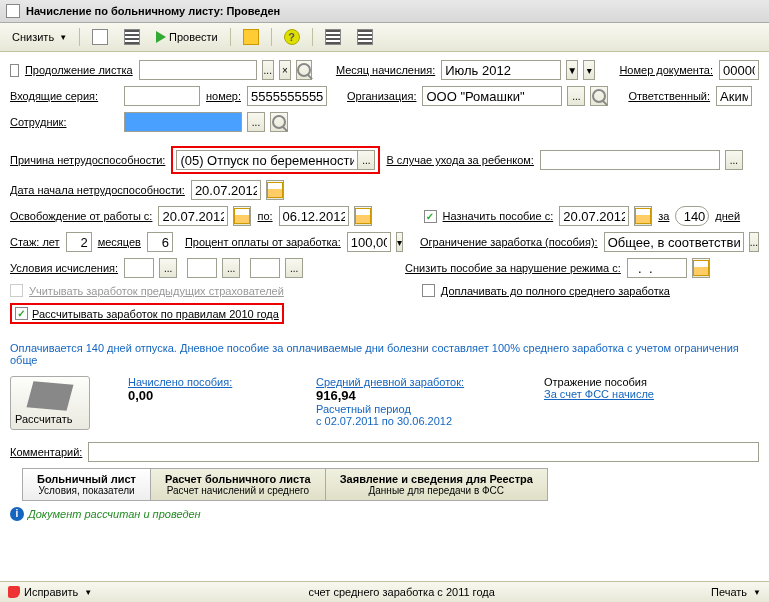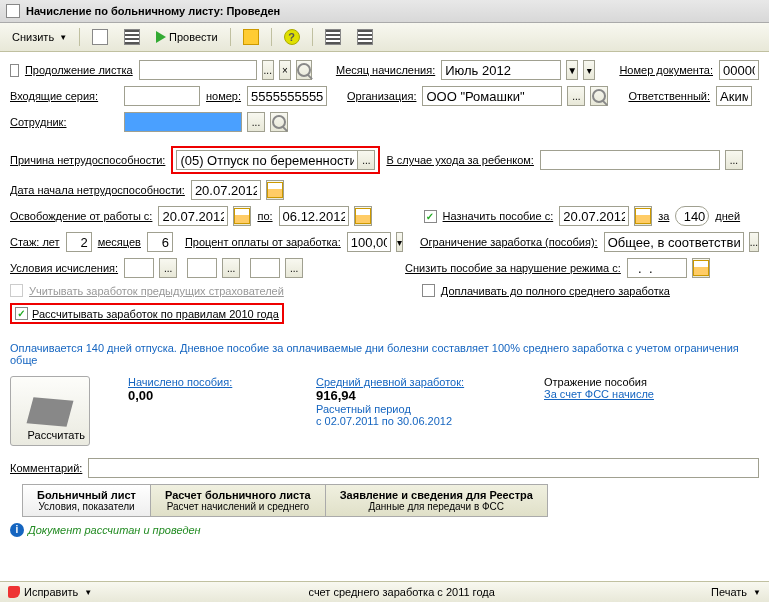--- a/index.html
+++ b/index.html
@@ -106,22 +106,22 @@
   display: flex;
   align-items: flex-start;
   gap: 38px;
   margin-top: 8px;
 }
 .calcbtn {
   border: 1px solid #aaa;
   border-radius: 3px;
   background: linear-gradient(#fdfdfa,#eaeae0);
   width: 80px;
-  text-align: right;
-  padding: 22px 4px 4px;
+  text-align: left;
+  padding: 6px 4px 4px;
   cursor: pointer;
 }
 .calcbtn .calc-icon {
   width: 40px; height: 26px;
   margin: 0 auto 4px;
   background: #888;
   transform: skew(-15deg,5deg);
 }
 .link { color: #1565c0; text-decoration: underline; cursor: pointer; }
 .val { font-weight: bold; font-size: 13px; }

